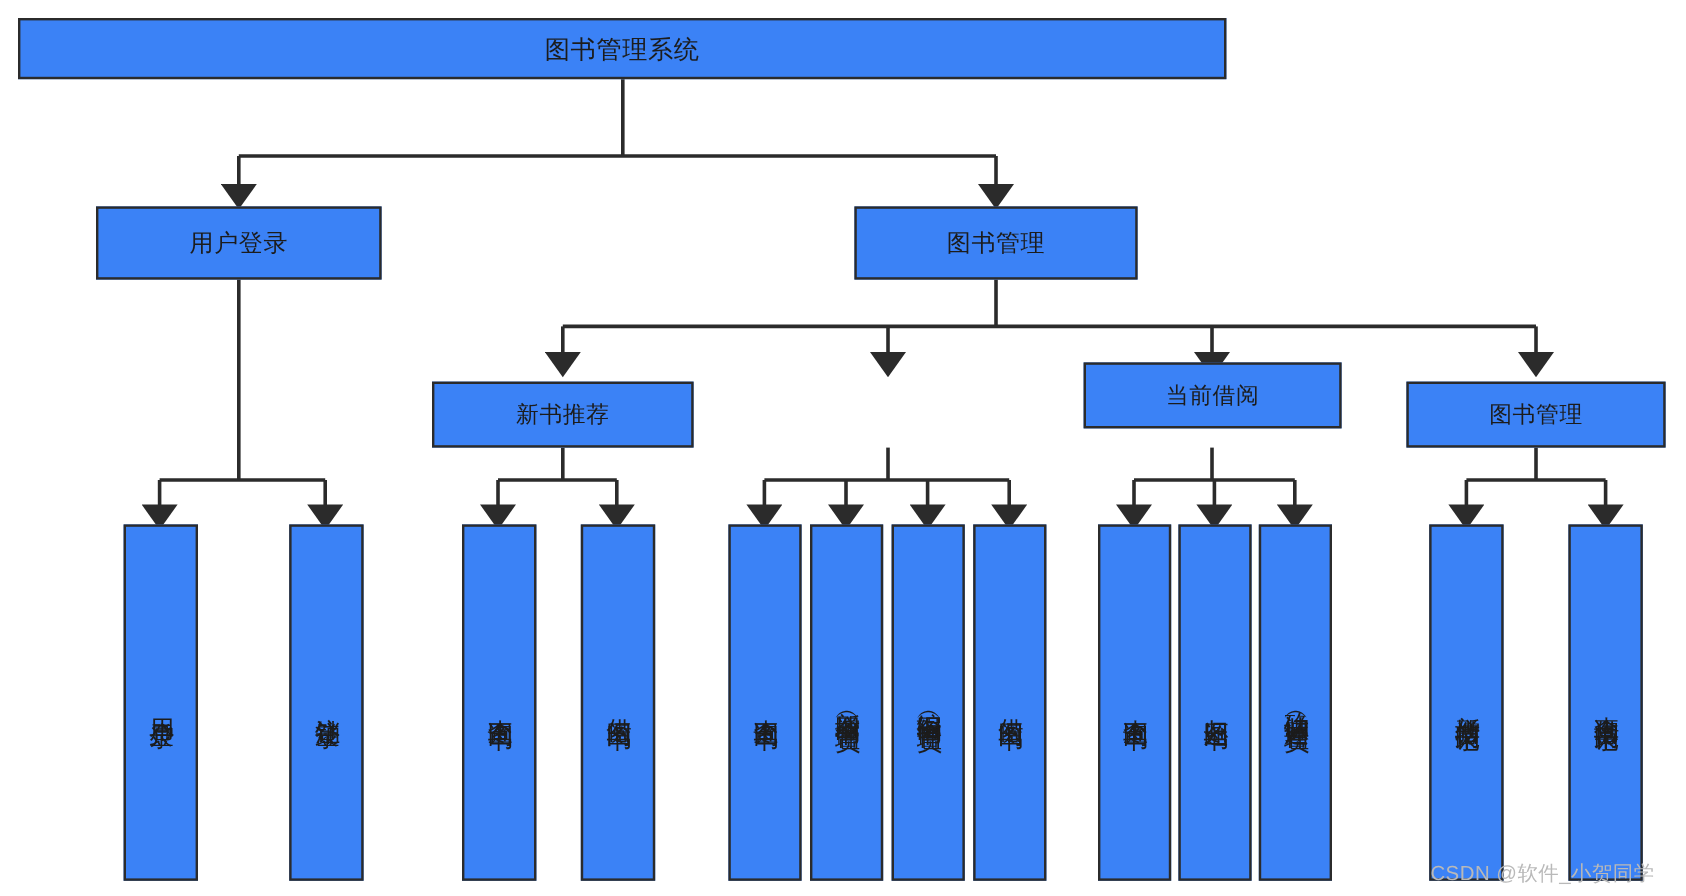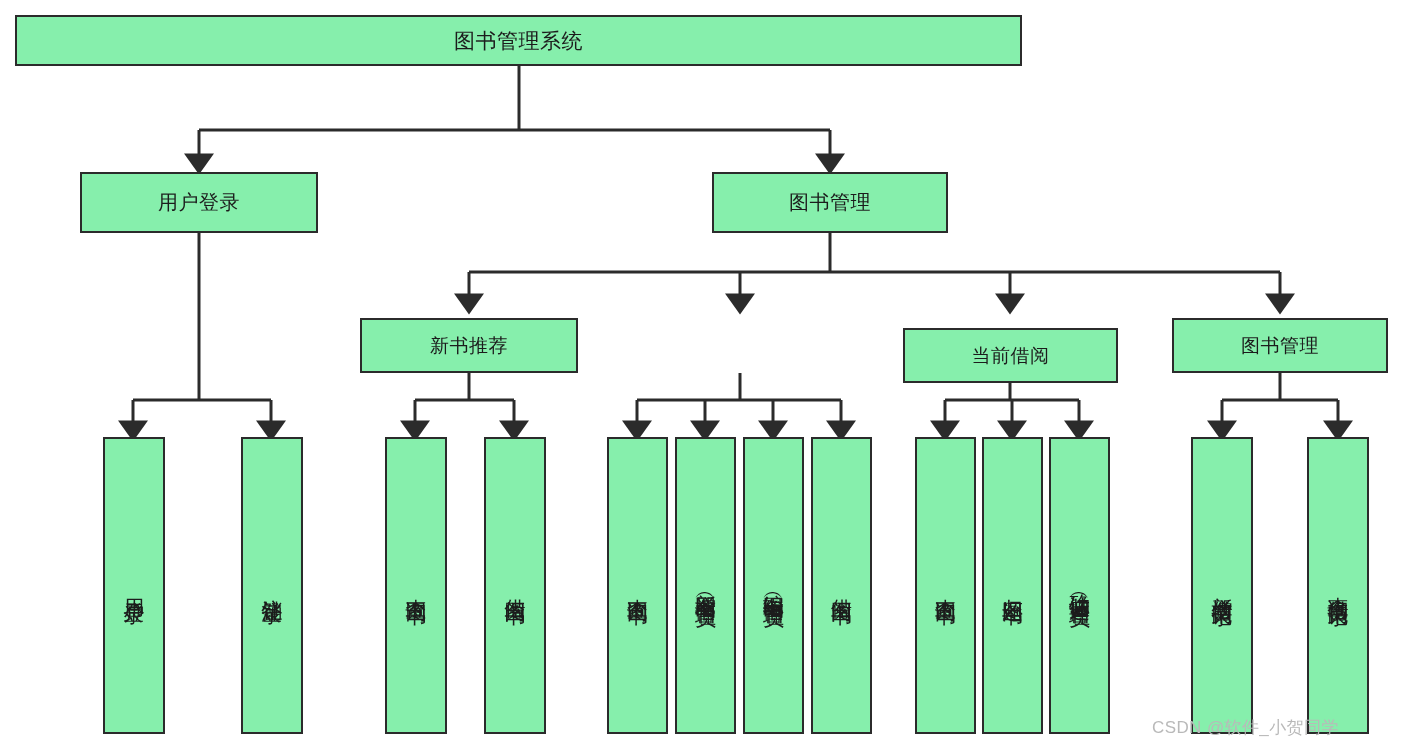--- a/index.html
+++ b/index.html
@@ -22,21 +22,21 @@
     position: absolute;
     left: 0;
     top: 0;
     width: 1405px;
     height: 747px;
     pointer-events: none;
   }
   .node {
     position: absolute;
     box-sizing: border-box;
-    background: #86efac;
+    background: #3b82f6;
     border: 2px solid #2b2b2b;
     display: flex;
     align-items: center;
     justify-content: center;
     color: #1c1c1c;
     z-index: 2;
   }
   .node .label {
     white-space: nowrap;
     letter-spacing: 0.5px;
@@ -131,21 +131,21 @@
   <div class="node node-branch" style="left:80px; top:172px; width:238px; height:61px;">
     <span class="label">用户登录</span>
   </div>
   <div class="node node-sub" style="left:360px; top:318px; width:218px; height:55px;">
     <span class="label">新书推荐</span>
   </div>
 
   <div class="node node-branch" style="left:712px; top:172px; width:236px; height:61px;">
     <span class="label">图书管理</span>
   </div>
-  <div class="node node-sub" style="left:903px; top:328px; width:215px; height:55px;">
+  <div class="node node-sub" style="left:903px; top:302px; width:215px; height:55px;">
     <span class="label">当前借阅</span>
   </div>
   <div class="node node-sub" style="left:1172px; top:318px; width:216px; height:55px;">
     <span class="label">图书管理</span>
   </div>
 
   <div class="node node-leaf" style="left:103px; top:437px; width:62px; height:297px;">
     <span class="label">用户登录</span>
   </div>
   <div class="node node-leaf" style="left:241px; top:437px; width:62px; height:297px;">
@@ -182,15 +182,15 @@
     <span class="label">确认归还（管理员）</span>
   </div>
 
   <div class="node node-leaf" style="left:1191px; top:437px; width:62px; height:297px;">
     <span class="label">新增借阅记录</span>
   </div>
   <div class="node node-leaf" style="left:1307px; top:437px; width:62px; height:297px;">
     <span class="label">查询借阅记录</span>
   </div>
 
-  <div class="watermark" style="left:1152px; top:716px;">CSDN @软件_小贺同学</div>
+  <div class="watermark" style="left:1192px; top:716px;">CSDN @软件_小贺同学</div>
 
 </div>
 
 </body></html>

